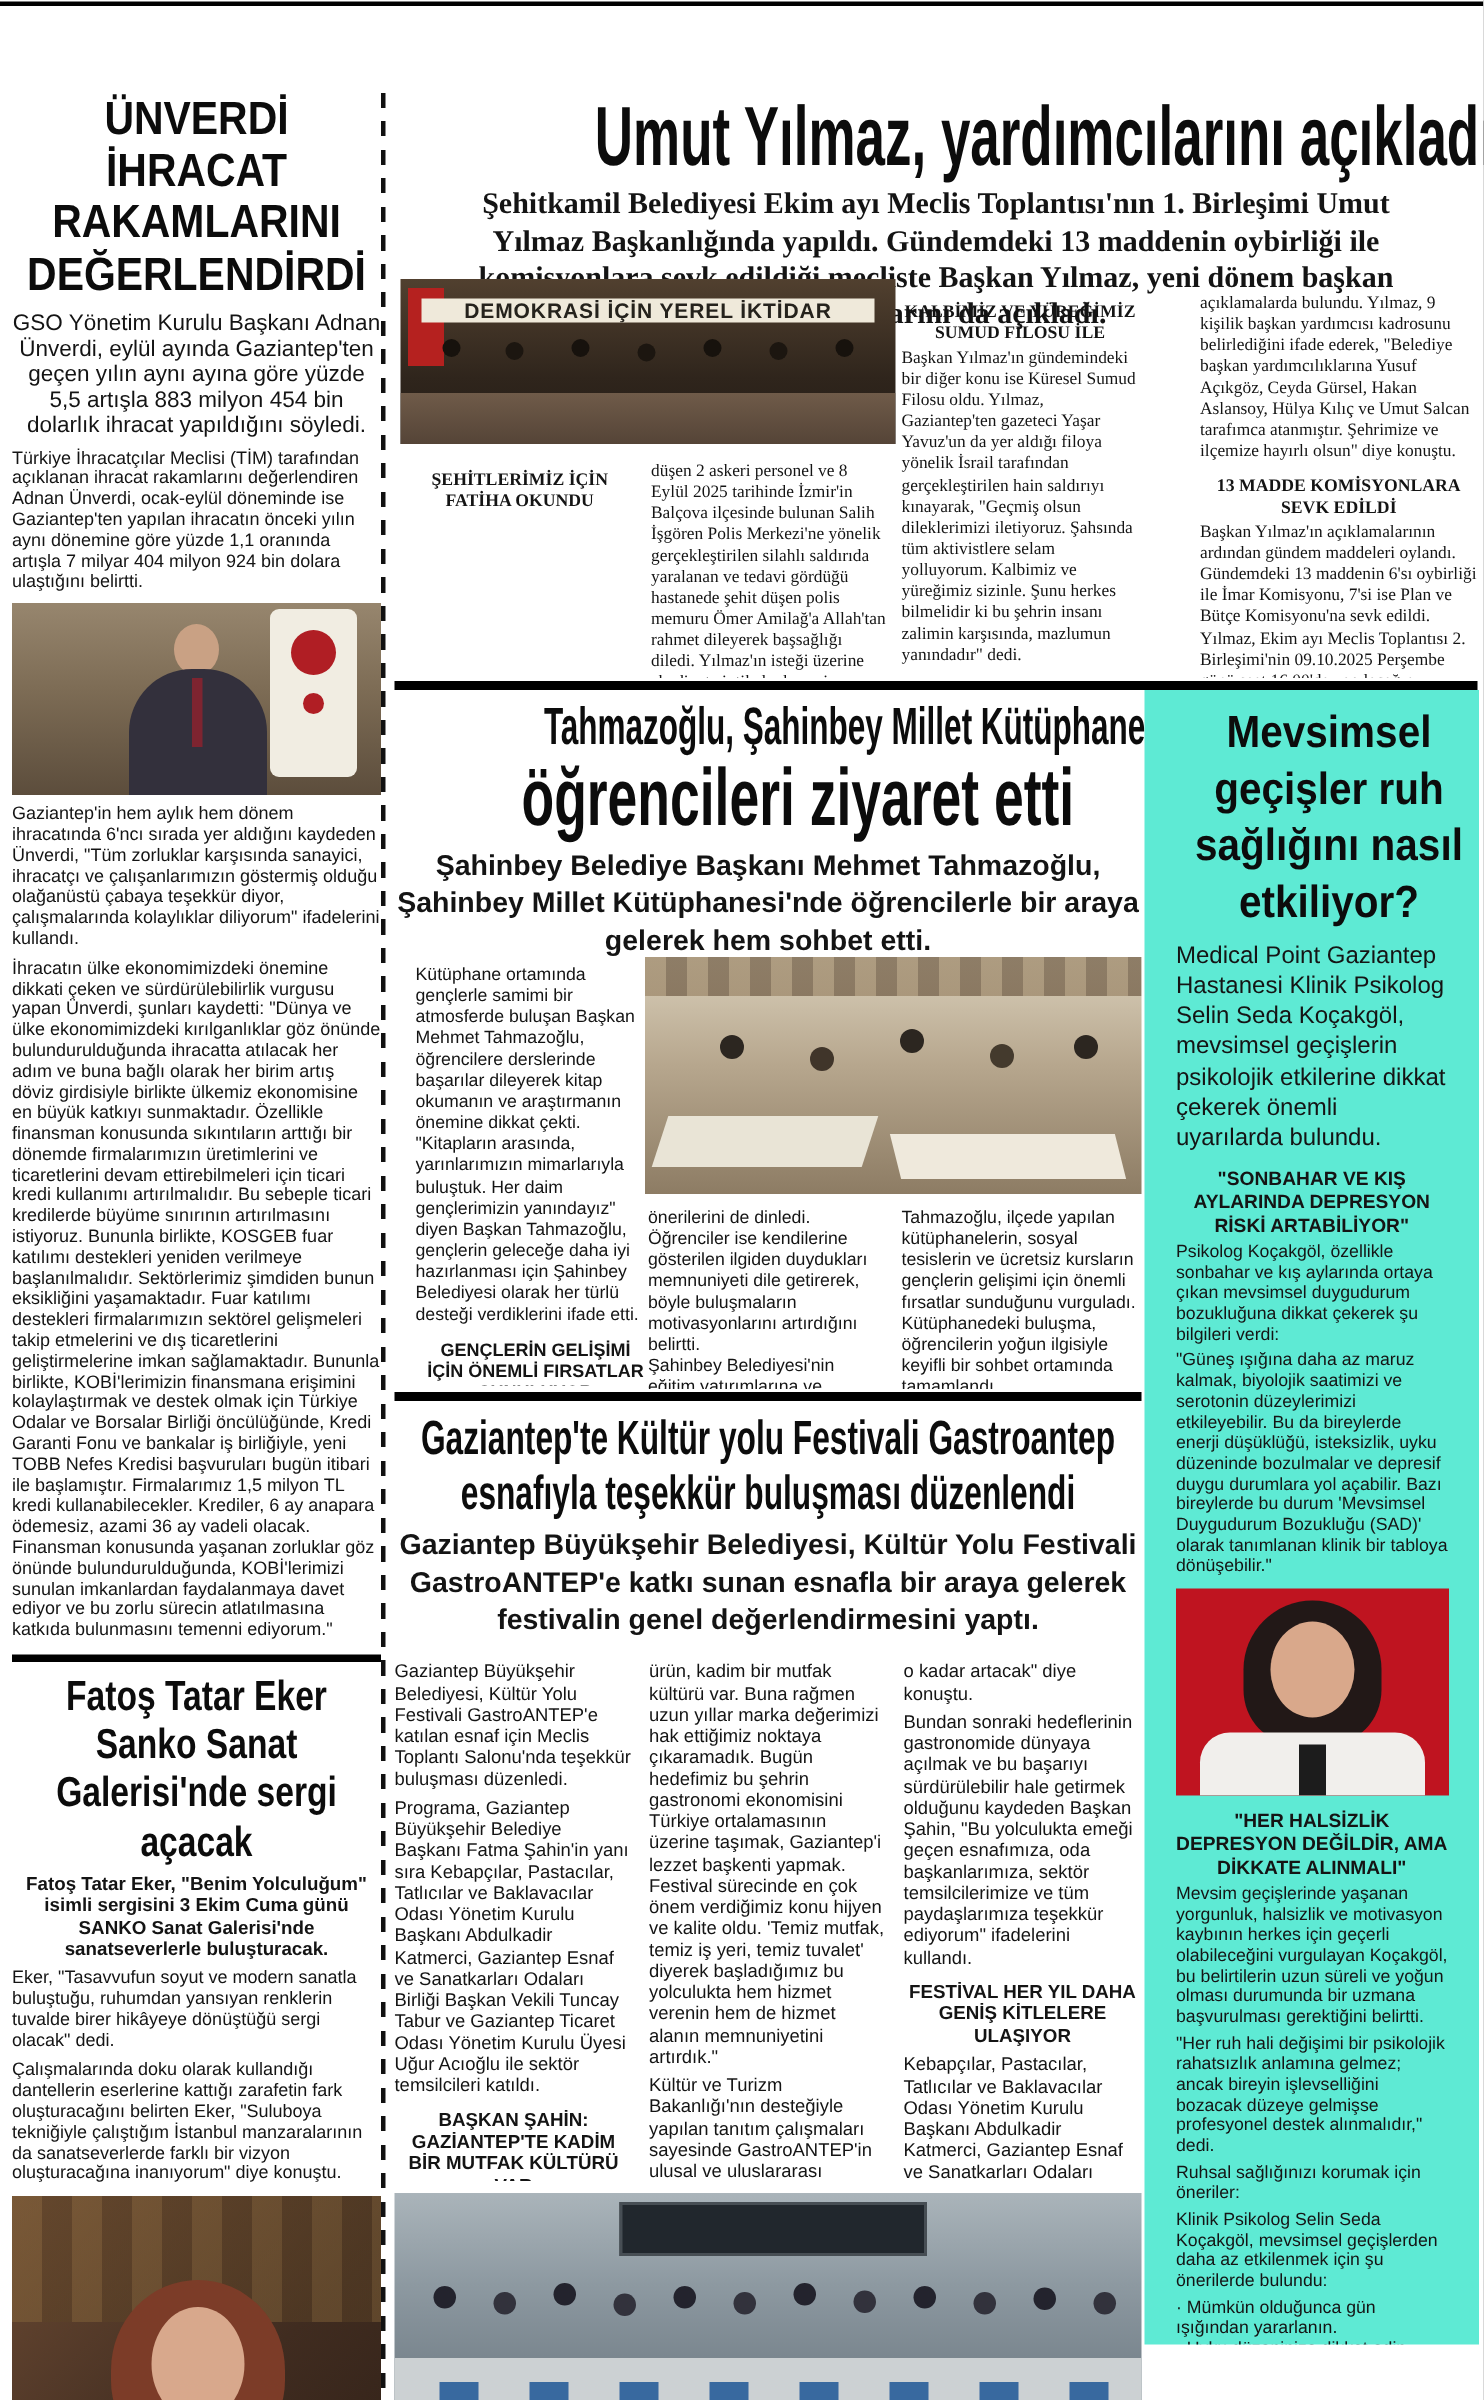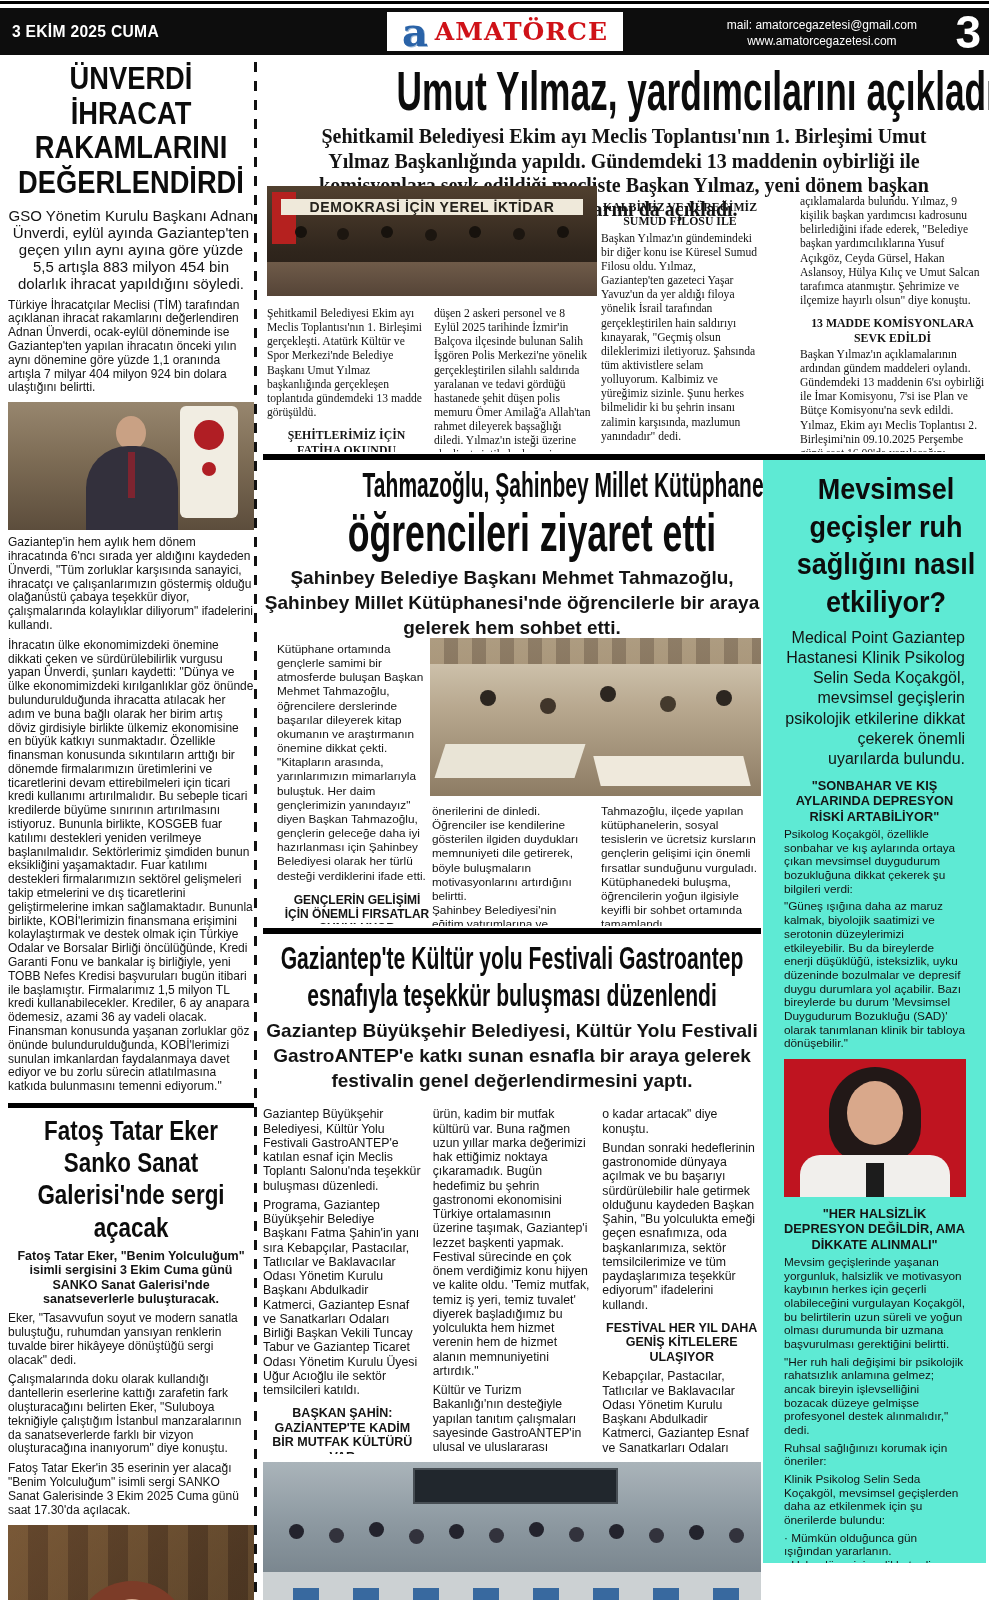--- a/index.html
+++ b/index.html
@@ -67,21 +67,21 @@
   .hl-g { font-size:32px; line-height:1.16; width:754px; margin-left:-128px; margin-top:6px; transform:scaleX(.66); transform-origin:50% 0; }
   .lead-g { font-size:19px; font-weight:700; line-height:1.3; text-align:center; margin-top:5px; }
   .gcols { display:flex; gap:11px; margin-top:9px; height:352px; overflow:hidden; }
   .gcol { flex:1; font-size:12.3px; line-height:1.16; }
   .gcol h3 { font-size:12.5px; text-align:center; margin:9px 2px 2px; }
   .gcol p { margin-top:5px; }
 
   
   .mevsimsel { position:absolute; left:763px; top:460px; width:223px; height:1103px; background:#5eead4; padding:10px 21px; overflow:hidden; }
   .hl-m { font-size:30px; line-height:1.25; width:228px; margin-left:-12px; transform:scaleX(.9); transform-origin:50% 0; }
-  .lead-m { font-size:16px; line-height:1.26; text-align:right; margin-top:8px; }
+  .lead-m { font-size:16px; line-height:1.26; text-align:left; margin-top:8px; }
   .mh { font-size:12.8px; font-weight:700; text-align:center; line-height:1.2; margin:9px 0 2px; }
   .mb { font-size:11.8px; line-height:1.16; margin-top:4px; }
   .prelines { white-space:pre-line; }
 
   
   .ph { position:relative; overflow:hidden; background:#888; }
   .ph-unverdi { width:246px; height:128px; margin-top:7px; background:linear-gradient(180deg,#97866e 0%,#7d6c55 45%,#5c4d3c 100%); }
   .ph-unverdi .head { position:absolute; left:108px; top:14px; width:30px; height:34px; border-radius:50%; background:#c9a184; }
   .ph-unverdi .suit { position:absolute; left:78px; top:44px; width:92px; height:84px; border-radius:42px 42px 0 0; background:#33303c; }
   .ph-unverdi .tie { position:absolute; left:120px; top:50px; width:7px; height:46px; background:#7e2430; }
@@ -120,32 +120,20 @@
   .ph-fatos .art { position:absolute; top:0; left:0; right:0; height:84px; background:repeating-linear-gradient(90deg,#8a6a3c 0 20px,#5d4426 20px 40px); opacity:.45; }
   .ph-fatos .hair { position:absolute; left:66px; top:56px; width:116px; height:120px; border-radius:50% 50% 44% 44%; background:#7c3c28; }
   .ph-fatos .face { position:absolute; left:93px; top:74px; width:62px; height:76px; border-radius:50%; background:#d8a88c; }
 </style>
 </head>
 <body>
 
 <div class="page">
   <div class="topline"></div>
 
-  <header class="masthead">
-    <div class="mast-date">3 EKİM 2025 CUMA</div>
-    <div class="logobox">
-      <span class="logo-a">a</span>
-      <span class="logo-txt">AMATÖRCE</span>
-    </div>
-    <div class="mast-mail">
-      <div>mail: amatorcegazetesi@gmail.com</div>
-      <div>www.amatorcegazetesi.com</div>
-    </div>
-    <div class="mast-no">3</div>
-  </header>
 
   <div class="vdash"></div>
 
   <aside class="leftcol">
     <article>
       <h2 class="hl hl-unv">ÜNVERDİ İHRACAT RAKAMLARINI DEĞERLENDİRDİ</h2>
       <p class="lead-unv">GSO Yönetim Kurulu Başkanı Adnan Ünverdi, eylül ayında Gaziantep'ten geçen yılın aynı ayına göre yüzde 5,5 artışla 883 milyon 454 bin dolarlık ihracat yapıldığını söyledi.</p>
       <p class="body12">Türkiye İhracatçılar Meclisi (TİM) tarafından açıklanan ihracat rakamlarını değerlendiren Adnan Ünverdi, ocak-eylül döneminde ise Gaziantep'ten yapılan ihracatın önceki yılın aynı dönemine göre yüzde 1,1 oranında artışla 7 milyar 404 milyon 924 bin dolara ulaştığını belirtti.</p>
       <div class="ph ph-unverdi">
         <div class="head"></div>
@@ -158,21 +146,20 @@
       <p class="body12">İhracatın ülke ekonomimizdeki önemine dikkati çeken ve sürdürülebilirlik vurgusu yapan Ünverdi, şunları kaydetti: "Dünya ve ülke ekonomimizdeki kırılganlıklar göz önünde bulundurulduğunda ihracatta atılacak her adım ve buna bağlı olarak her birim artış döviz girdisiyle birlikte ülkemiz ekonomisine en büyük katkıyı sunmaktadır. Özellikle finansman konusunda sıkıntıların arttığı bir dönemde firmalarımızın üretimlerini ve ticaretlerini devam ettirebilmeleri için ticari kredi kullanımı artırılmalıdır. Bu sebeple ticari kredilerde büyüme sınırının artırılmasını istiyoruz. Bununla birlikte, KOSGEB fuar katılımı destekleri yeniden verilmeye başlanılmalıdır. Sektörlerimiz şimdiden bunun eksikliğini yaşamaktadır. Fuar katılımı destekleri firmalarımızın sektörel gelişmeleri takip etmelerini ve dış ticaretlerini geliştirmelerine imkan sağlamaktadır. Bununla birlikte, KOBİ'lerimizin finansmana erişimini kolaylaştırmak ve destek olmak için Türkiye Odalar ve Borsalar Birliği öncülüğünde, Kredi Garanti Fonu ve bankalar iş birliğiyle, yeni TOBB Nefes Kredisi başvuruları bugün itibari ile başlamıştır. Firmalarımız 1,5 milyon TL kredi kullanabilecekler. Krediler, 6 ay anapara ödemesiz, azami 36 ay vadeli olacak. Finansman konusunda yaşanan zorluklar göz önünde bulundurulduğunda, KOBİ'lerimizi sunulan imkanlardan faydalanmaya davet ediyor ve bu zorlu sürecin atlatılmasına katkıda bulunmasını temenni ediyorum."</p>
     </article>
 
     <div class="hrule"></div>
 
     <article>
       <h2 class="hl hl-fatos">Fatoş Tatar Eker Sanko Sanat Galerisi'nde sergi açacak</h2>
       <p class="lead-fatos">Fatoş Tatar Eker, "Benim Yolculuğum" isimli sergisini 3 Ekim Cuma günü SANKO Sanat Galerisi'nde sanatseverlerle buluşturacak.</p>
       <p class="body12">Eker, "Tasavvufun soyut ve modern sanatla buluştuğu, ruhumdan yansıyan renklerin tuvalde birer hikâyeye dönüştüğü sergi olacak" dedi.</p>
       <p class="body12">Çalışmalarında doku olarak kullandığı dantellerin eserlerine kattığı zarafetin fark oluşturacağını belirten Eker, "Suluboya tekniğiyle çalıştığım İstanbul manzaralarının da sanatseverlerde farklı bir vizyon oluşturacağına inanıyorum" diye konuştu.</p>
-      <p class="body12">Fatoş Tatar Eker'in 35 eserinin yer alacağı "Benim Yolculuğum" isimli sergi SANKO Sanat Galerisinde 3 Ekim 2025 Cuma günü saat 17.30'da açılacak.</p>
       <div class="ph ph-fatos">
         <div class="art"></div>
         <div class="hair"></div>
         <div class="face"></div>
 
       </div>
     </article>
   </aside>
 
   <main class="mainarea">
@@ -182,21 +169,20 @@
       <p class="sub-umut">Şehitkamil Belediyesi Ekim ayı Meclis Toplantısı'nın 1. Birleşimi Umut Yılmaz Başkanlığında yapıldı. Gündemdeki 13 maddenin oybirliği ile komisyonlara sevk edildiği mecliste Başkan Yılmaz, yeni dönem başkan yardımcılarını da açıkladı.</p>
 
       <div class="ph ph-meclis">
         <div class="flagl"></div>
         <div class="banner">DEMOKRASİ İÇİN YEREL İKTİDAR</div>
         <div class="people"></div>
         <div class="desk"></div>
       </div>
 
       <div class="ucol ucol1">
-        <p>Şehitkamil Belediyesi Ekim ayı Meclis Toplantısı'nın 1. Birleşimi gerçekleşti. Atatürk Kültür ve Spor Merkezi'nde Belediye Başkanı Umut Yılmaz başkanlığında gerçekleşen toplantıda gündemdeki 13 madde görüşüldü.</p>
         <h3>ŞEHİTLERİMİZ İÇİN FATİHA OKUNDU</h3>
 
       </div>
       <div class="ucol ucol2">
         <p>düşen 2 askeri personel ve 8 Eylül 2025 tarihinde İzmir'in Balçova ilçesinde bulunan Salih İşgören Polis Merkezi'ne yönelik gerçekleştirilen silahlı saldırıda yaralanan ve tedavi gördüğü hastanede şehit düşen polis memuru Ömer Amilağ'a Allah'tan rahmet dileyerek başsağlığı diledi. Yılmaz'ın isteği üzerine ebediyete intikal eden aziz şehitler için Fatiha okundu.</p>
       </div>
       <div class="ucol ucol3">
         <h3>KALBİMİZ VE YÜREĞİMİZ SUMUD FİLOSU İLE</h3>
         <p>Başkan Yılmaz'ın gündemindeki bir diğer konu ise Küresel Sumud Filosu oldu. Yılmaz, Gaziantep'ten gazeteci Yaşar Yavuz'un da yer aldığı filoya yönelik İsrail tarafından gerçekleştirilen hain saldırıyı kınayarak, "Geçmiş olsun dileklerimizi iletiyoruz. Şahsında tüm aktivistlere selam yolluyorum. Kalbimiz ve yüreğimiz sizinle. Şunu herkes bilmelidir ki bu şehrin insanı zalimin karşısında, mazlumun yanındadır" dedi.</p>
         <h3>YILMAZ, BAŞKAN YARDIMCILARINI AÇIKLADI</h3>

